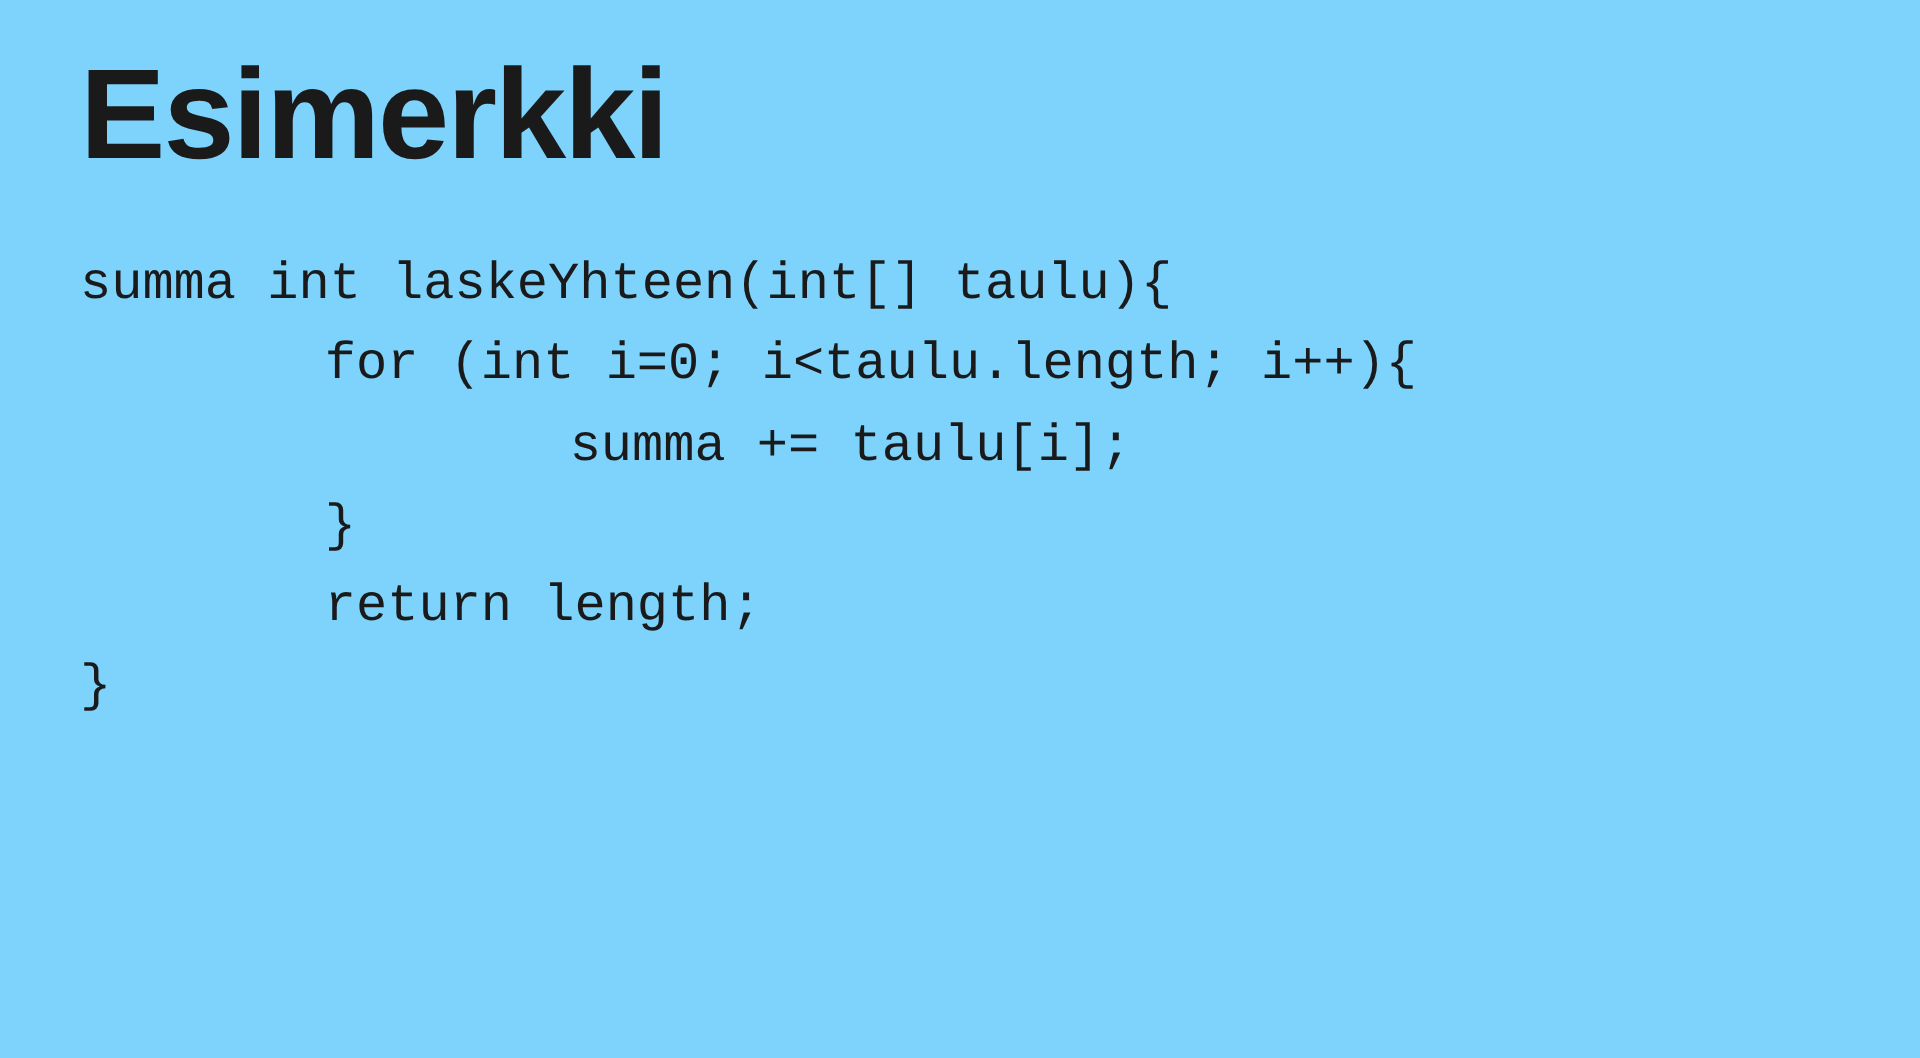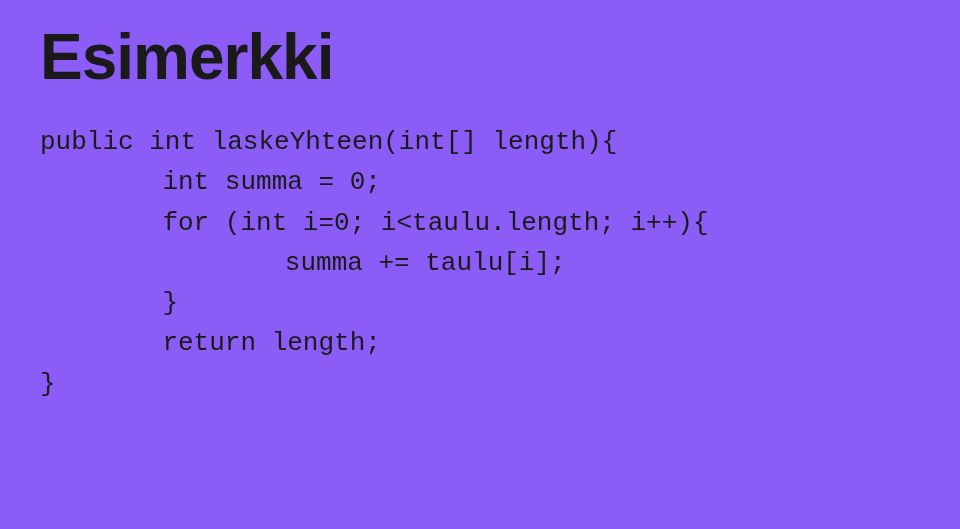--- a/index.html
+++ b/index.html
@@ -12,21 +12,21 @@
       width: 960px;
       height: 529px;
       background-color: #f5f5f0;
       font-family: 'Courier New', Courier, monospace;
       overflow: hidden;
     }
 
     .page-container {
       width: 960px;
       height: 529px;
-      background-color: #8b5cf6;
+      background-color: #7dd3fc;
       padding: 20px 40px;
     }
 
     .title {
       font-family: 'Arial Black', 'Arial Bold', Arial, sans-serif;
       font-size: 64px;
       font-weight: 900;
       color: #1a1a1a;
       margin-bottom: 28px;
       letter-spacing: -1px;
@@ -52,21 +52,20 @@
       padding-left: 120px;
     }
   </style>
 </head>
 <body>
 
 <div class="page-container">
   <h1 class="title">Esimerkki</h1>
 
   <div class="code-block">
-    <span class="code-line">public int laskeYhteen(int[] length){</span>
-    <span class="code-line indent-1">    int summa = 0;</span>
+    <span class="code-line">summa int laskeYhteen(int[] taulu){</span>
     <span class="code-line indent-1">    for (int i=0; i&lt;taulu.length; i++){</span>
     <span class="code-line indent-2">        summa += taulu[i];</span>
     <span class="code-line indent-1">    }</span>
     <span class="code-line indent-1">    return length;</span>
     <span class="code-line">}</span>
   </div>
 </div>
 
 </body></html>

